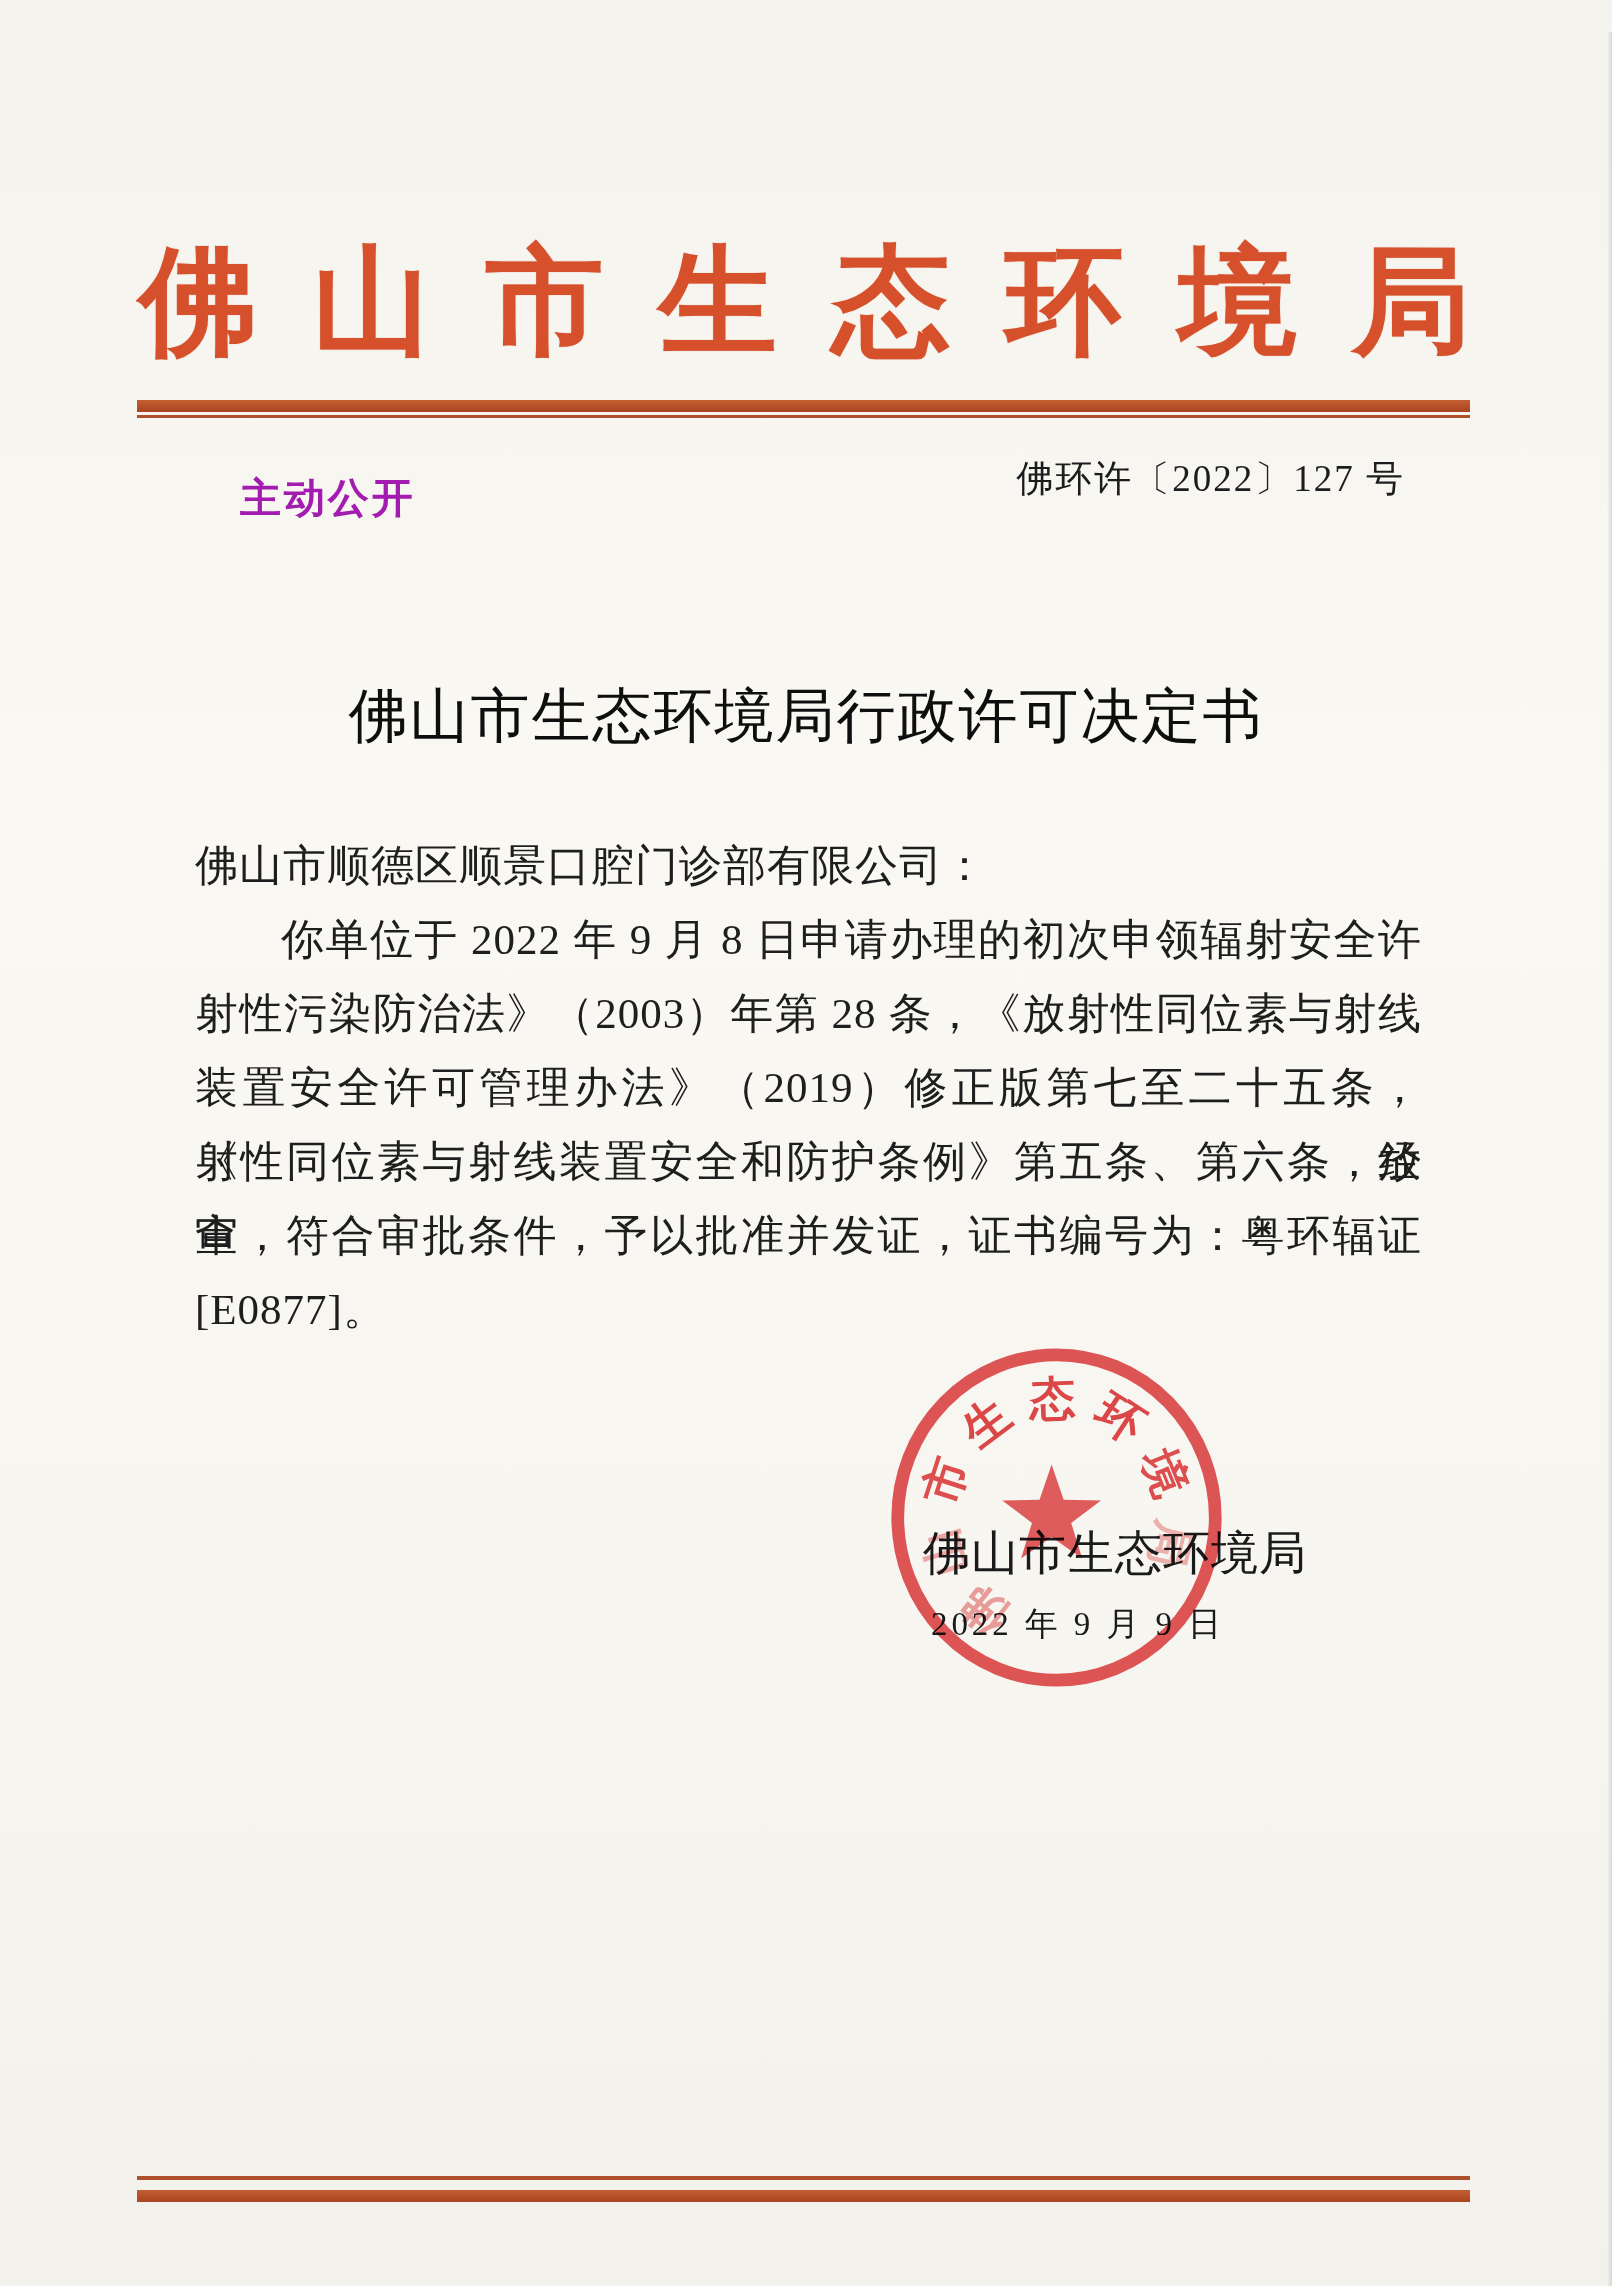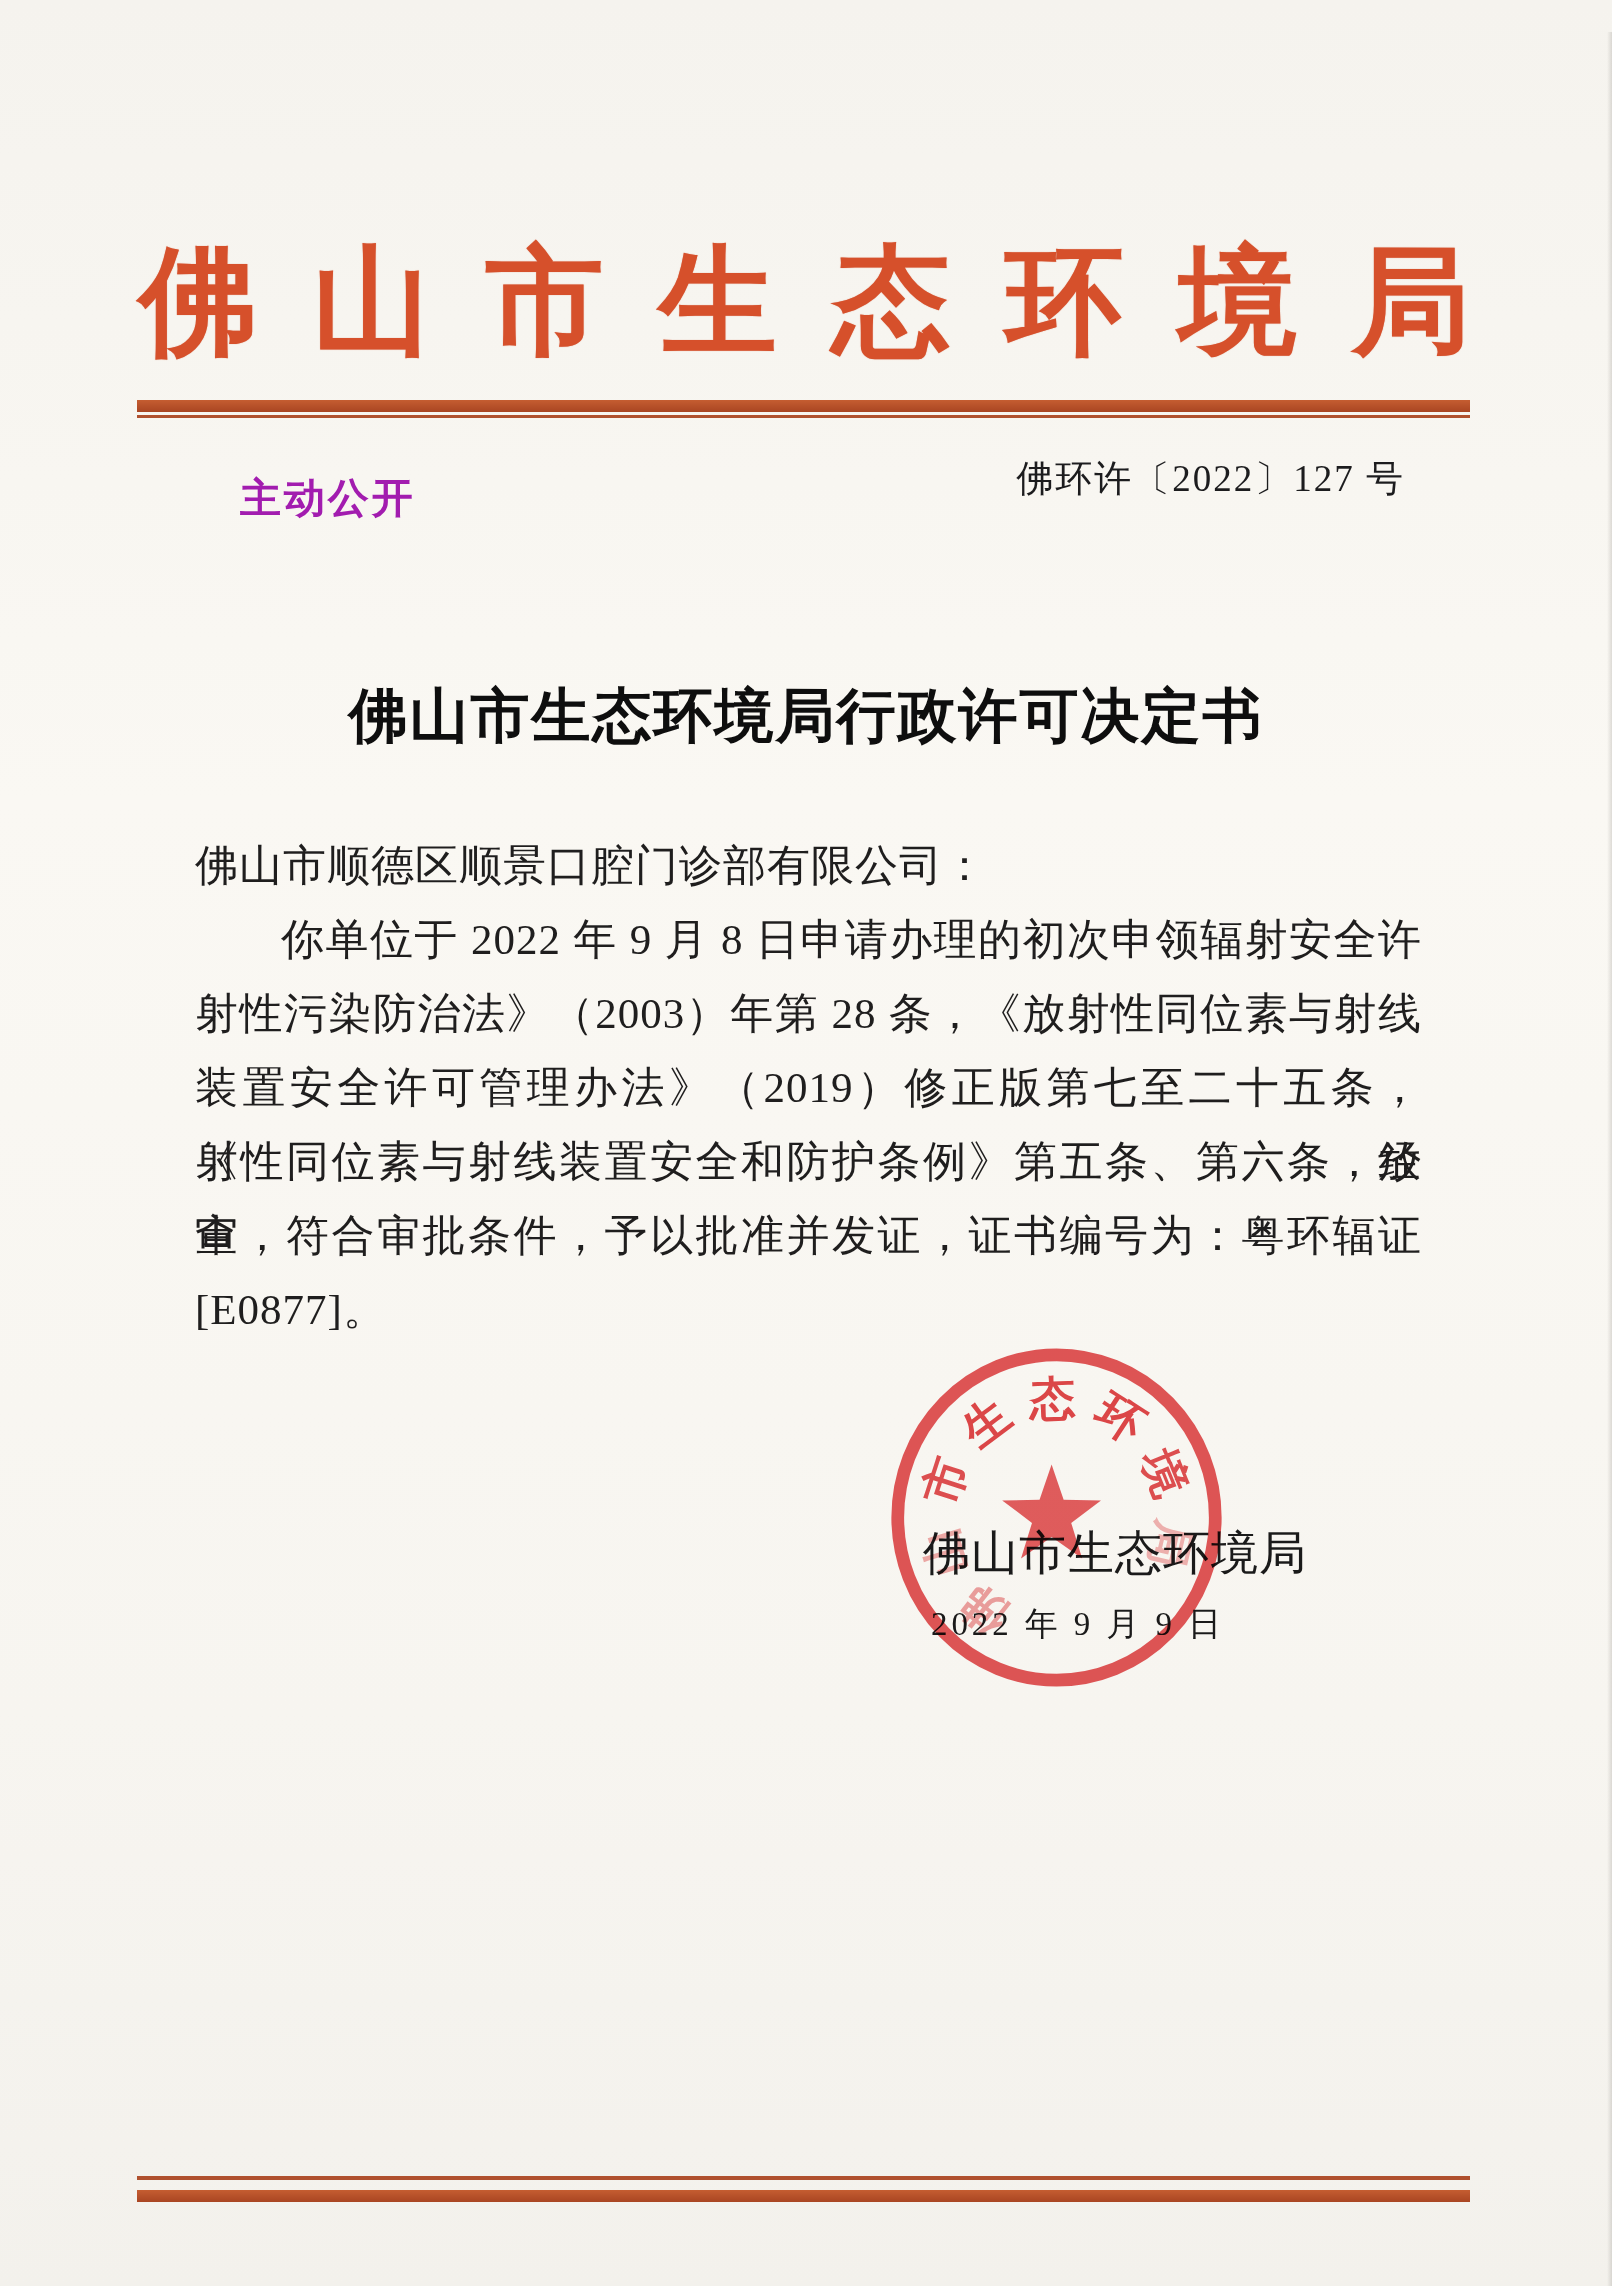--- a/index.html
+++ b/index.html
@@ -38,21 +38,21 @@
     font-family:"Liberation Sans","DejaVu Sans",sans-serif;
     font-weight:700;font-size:41px;color:#a21caf;letter-spacing:2.9px;
   }
   .doc-number{
     position:absolute;right:207px;top:422px;
     font-size:37px;color:#1c1c1e;letter-spacing:2px;
   }
 
   .doc-title{
     position:absolute;left:0;top:645px;width:100%;
-    text-align:center;font-size:59px;font-weight:700;color:#0e0e0e;
+    text-align:center;font-size:59px;font-weight:400;color:#0e0e0e;
     letter-spacing:2px;
   }
 
   
   .body-text{
     position:absolute;left:195px;top:797px;width:1227px;
     font-size:43px;color:var(--ink);
   }
   .body-line{
     height:74px;line-height:74px;

